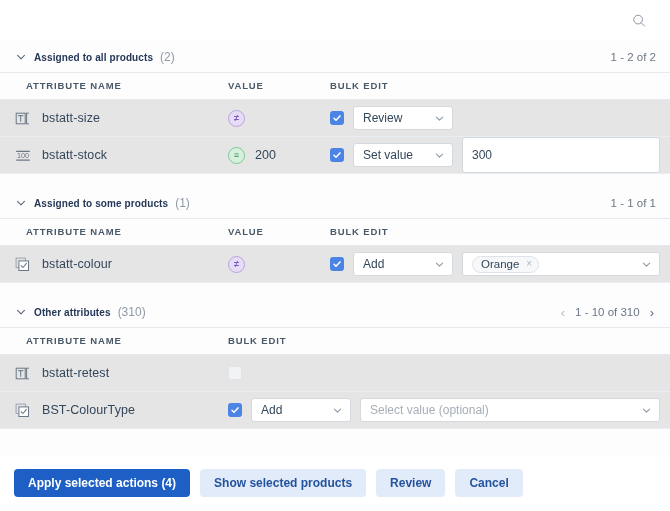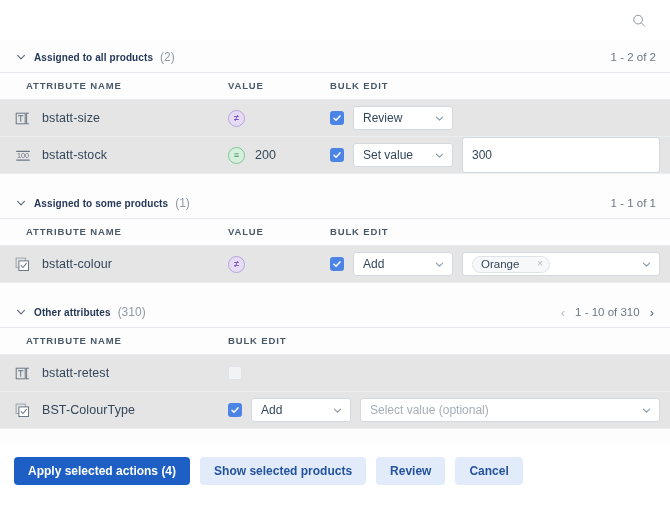--- a/index.html
+++ b/index.html
@@ -114,31 +114,31 @@
   .sel-value  { flex: 1 1 auto; min-width: 0; }
 
   .txt-input {
     height: 36px; flex: 1 1 auto; min-width: 0;
     border: 1px solid #d4d9df; border-radius: 3px; background: #ffffff;
     font-size: 12px; color: #33475b; padding: 0 9px;
     font-family: "Liberation Sans", sans-serif; outline: none;
   }
 
   .chip {
-    display: inline-flex; align-items: center; gap: 18px;
+    display: inline-flex; align-items: center; gap: 7px;
     height: 17px; padding: 0 6px 0 8px; border-radius: 9px;
     border: 1px solid #dfe3e8; background: #f7f8fa;
     font-size: 11.5px; color: #33475b; white-space: nowrap;
   }
   .chip-x { color: #b0b8c1; font-size: 10px; cursor: pointer; line-height: 1; }
 
   
   .footer {
     position: absolute; left: 0; right: 0; bottom: 0;
-    background: #ffffff; padding: 12px 14px 26px 14px;
+    background: #ffffff; padding: 12px 14px 14px 14px;
     display: flex; align-items: flex-end; gap: 10px;
   }
   .btn {
     height: 28px; border-radius: 4px; border: none;
     font-family: "Liberation Sans", sans-serif;
     font-size: 12px; font-weight: bold; cursor: pointer;
     padding: 0 14px; white-space: nowrap;
   }
   .btn-primary { background: #1d5fc4; color: #ffffff; }
   .btn-secondary { background: #e2ebf9; color: #24539e; }

